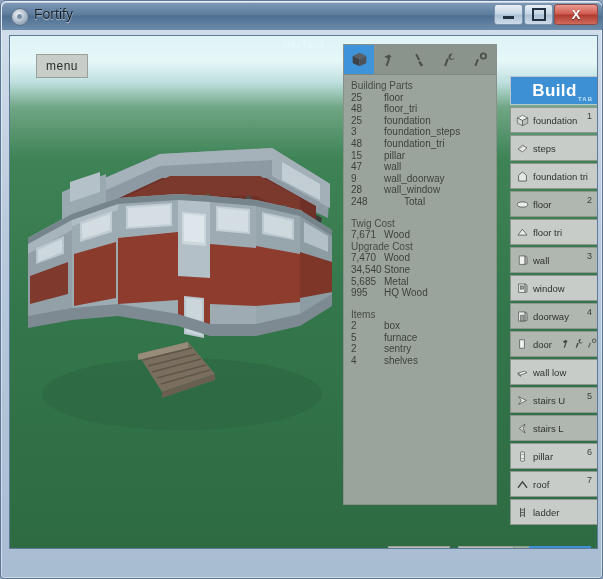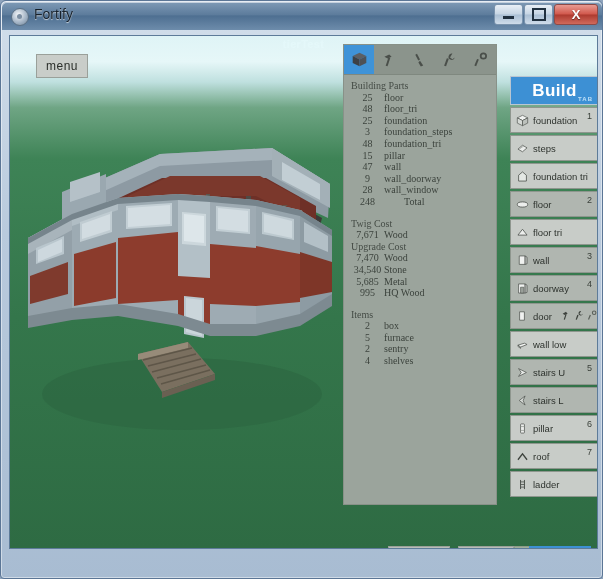--- a/index.html
+++ b/index.html
@@ -83,24 +83,24 @@
   }
   .toolbar{
     height:29px;background:#8b948c;display:flex;align-items:center;
     border-bottom:1px solid #7f887f;
   }
   .tool{
     width:31px;height:29px;display:flex;align-items:center;justify-content:center;
   }
   .tool.active{background:#3f93d8;}
   .tool svg{display:block;}
-  .info-body{padding:5px 10px 0 0;font-size:10px;color:#3b423c;line-height:11.6px;font-family:Liberation Serif, serif;}
+  .info-body{padding:5px 10px 0 0;font-size:10px;color:#3b423c;line-height:11.6px;}
   .sec-title{padding:0 0 0 7px;color:#454c46;}
   .row{display:flex;padding-left:7px;}
-  .row .num{width:33px;flex:none;text-align:center;}
+  .row .num{width:33px;flex:none;text-align:left;}
   .row .lbl{flex:1;}
   .row.total{margin-top:0;gap:20px;}
   .gap{height:10px;}
   
   .buildpanel{
     position:absolute;left:500px;top:40px;width:89px;
   }
   .build-btn{
     height:27px;background:#3d90d4;border:1px solid #b9c6d2;
     position:relative;display:flex;align-items:center;justify-content:center;
@@ -460,20 +460,31 @@
         <span class="ic">
             <svg width="13" height="13" viewBox="0 0 20 20">
               <polygon points="5,3 14,3 14,16 5,16" fill="#f0f2f0" stroke="#4a4f4a" stroke-width="1.1"></polygon>
               <polygon points="14,3 17,5 17,15 14,16" fill="#c8ccc8" stroke="#4a4f4a" stroke-width="1.1"></polygon>
             </svg>
           </span>
         <span class="nm">wall</span>
         <span class="hk">3</span>
       </div>
 
+      <div class="bitem sh0">
+        <span class="ic">
+            <svg width="13" height="13" viewBox="0 0 20 20">
+              <polygon points="4,3 14,3 14,16 4,16" fill="#f0f2f0" stroke="#4a4f4a" stroke-width="1.1"></polygon>
+              <rect x="6.5" y="6" width="5" height="5" fill="#9aa09a" stroke="#4a4f4a" stroke-width="0.9"></rect>
+              <polygon points="14,3 17,5 17,15 14,16" fill="#c8ccc8" stroke="#4a4f4a" stroke-width="1.1"></polygon>
+            </svg>
+          </span>
+        <span class="nm">window</span>
+        <span class="hk"></span>
+      </div>
 
       <div class="bitem sh1">
         <span class="ic">
             <svg width="13" height="13" viewBox="0 0 20 20">
               <polygon points="4,3 14,3 14,17 4,17" fill="#f0f2f0" stroke="#4a4f4a" stroke-width="1.1"></polygon>
               <polygon points="7,8 12,8 12,17 7,17" fill="#9aa09a" stroke="#4a4f4a" stroke-width="0.9"></polygon>
               <polygon points="14,3 17,5 17,16 14,17" fill="#c8ccc8" stroke="#4a4f4a" stroke-width="1.1"></polygon>
             </svg>
           </span>
         <span class="nm">doorway</span>

